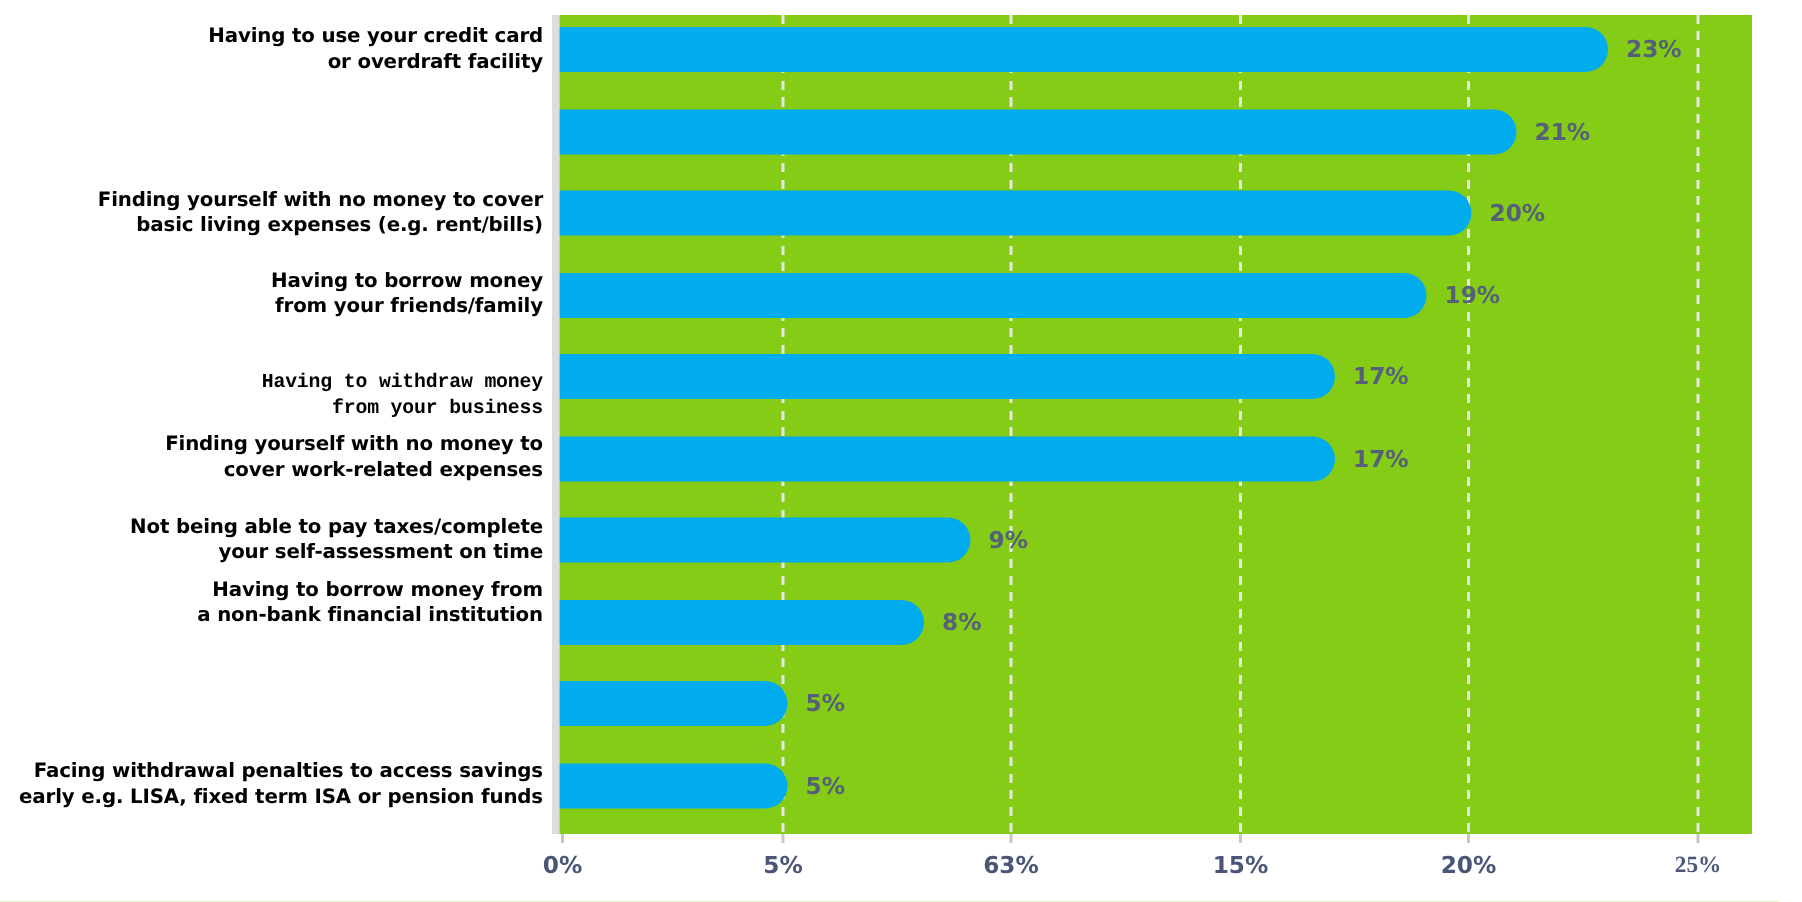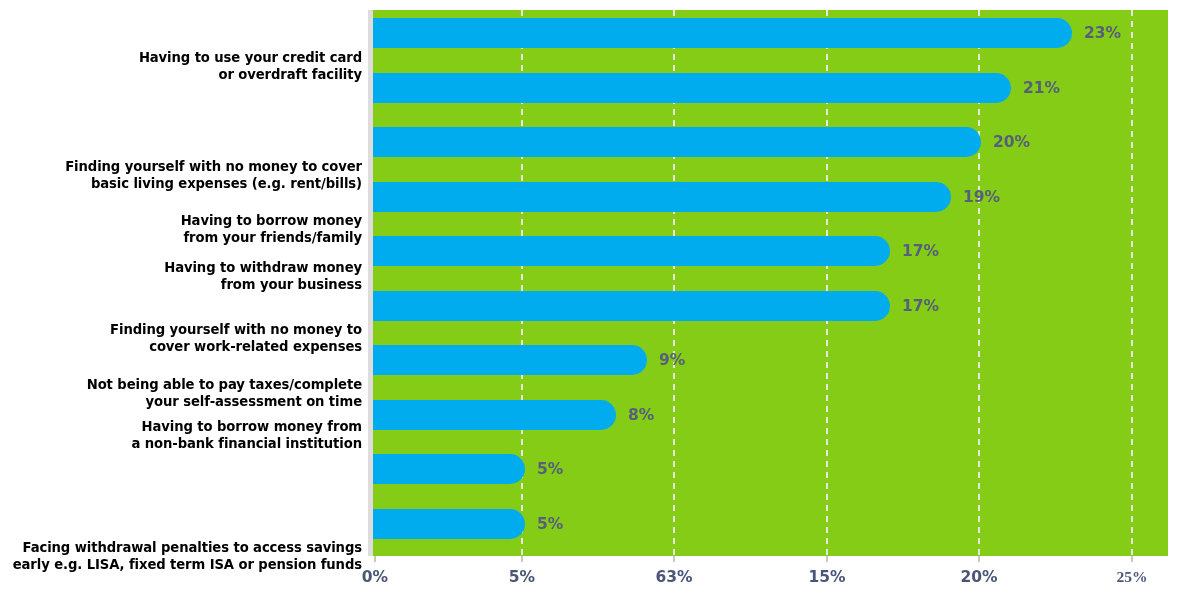--- a/index.html
+++ b/index.html
@@ -22,21 +22,20 @@
     height: 601px;
   }
 
   
   .cat-labels {
     position: absolute;
     left: 0px;
     top: 10px;
     width: 362px;
     height: 546px;
-    margin-top: 33px;
   }
   .cat-label {
     position: absolute;
     right: 0;
     width: 362px;
     text-align: right;
     color: #000000;
     font-size: 13.2px;
     font-weight: 700;
     line-height: 17px;
@@ -120,21 +119,21 @@
 
 <div id="chart-root">
 
   <div class="cat-labels">
     <div class="cat-label" style="top:6px;">Having to use your credit card
 or overdraft facility</div>
     <div class="cat-label" style="top:115px;">Finding yourself with no money to cover
 basic living expenses (e.g. rent/bills)</div>
     <div class="cat-label" style="top:169px;">Having to borrow money
 from your friends/family</div>
-    <div class="cat-label" style="top:216px;">Having to withdraw money
+    <div class="cat-label" style="top:236px;font-family:Liberation Mono, monospace;">Having to withdraw money
 from your business</div>
     <div class="cat-label" style="top:278px;">Finding yourself with no money to
 cover work-related expenses</div>
     <div class="cat-label" style="top:333px;">Not being able to pay taxes/complete
 your self-assessment on time</div>
     <div class="cat-label" style="top:375px;">Having to borrow money from
 a non-bank financial institution</div>
     <div class="cat-label" style="top:496px;">Facing withdrawal penalties to access savings
 early e.g. LISA, fixed term ISA or pension funds</div>
   </div>

